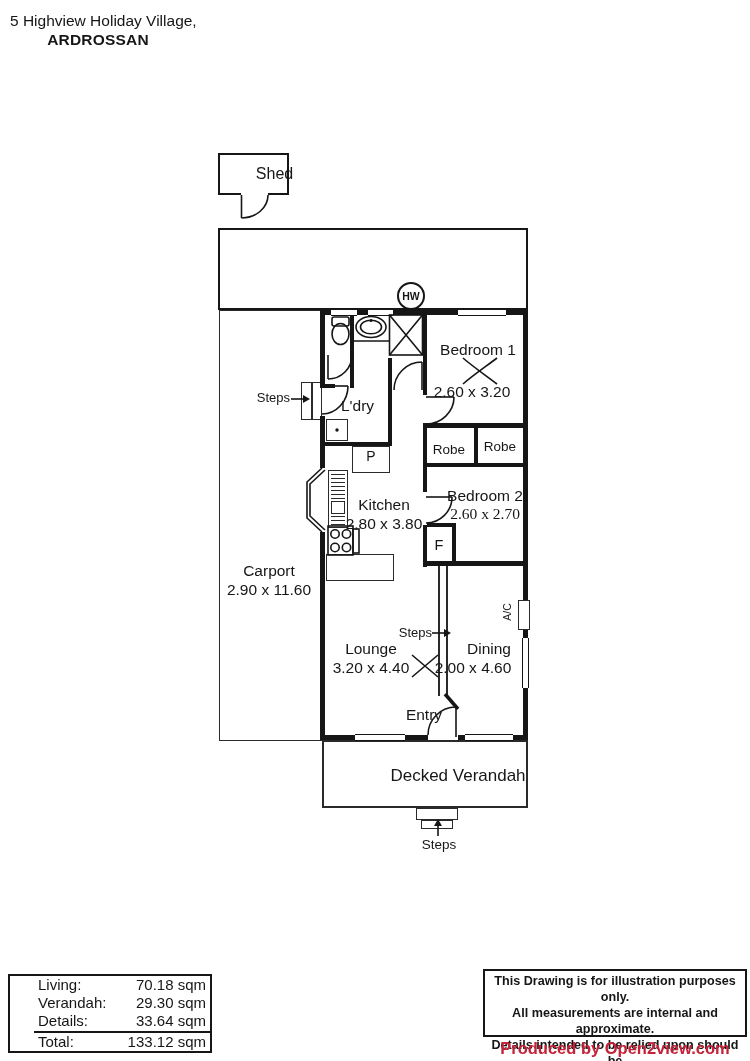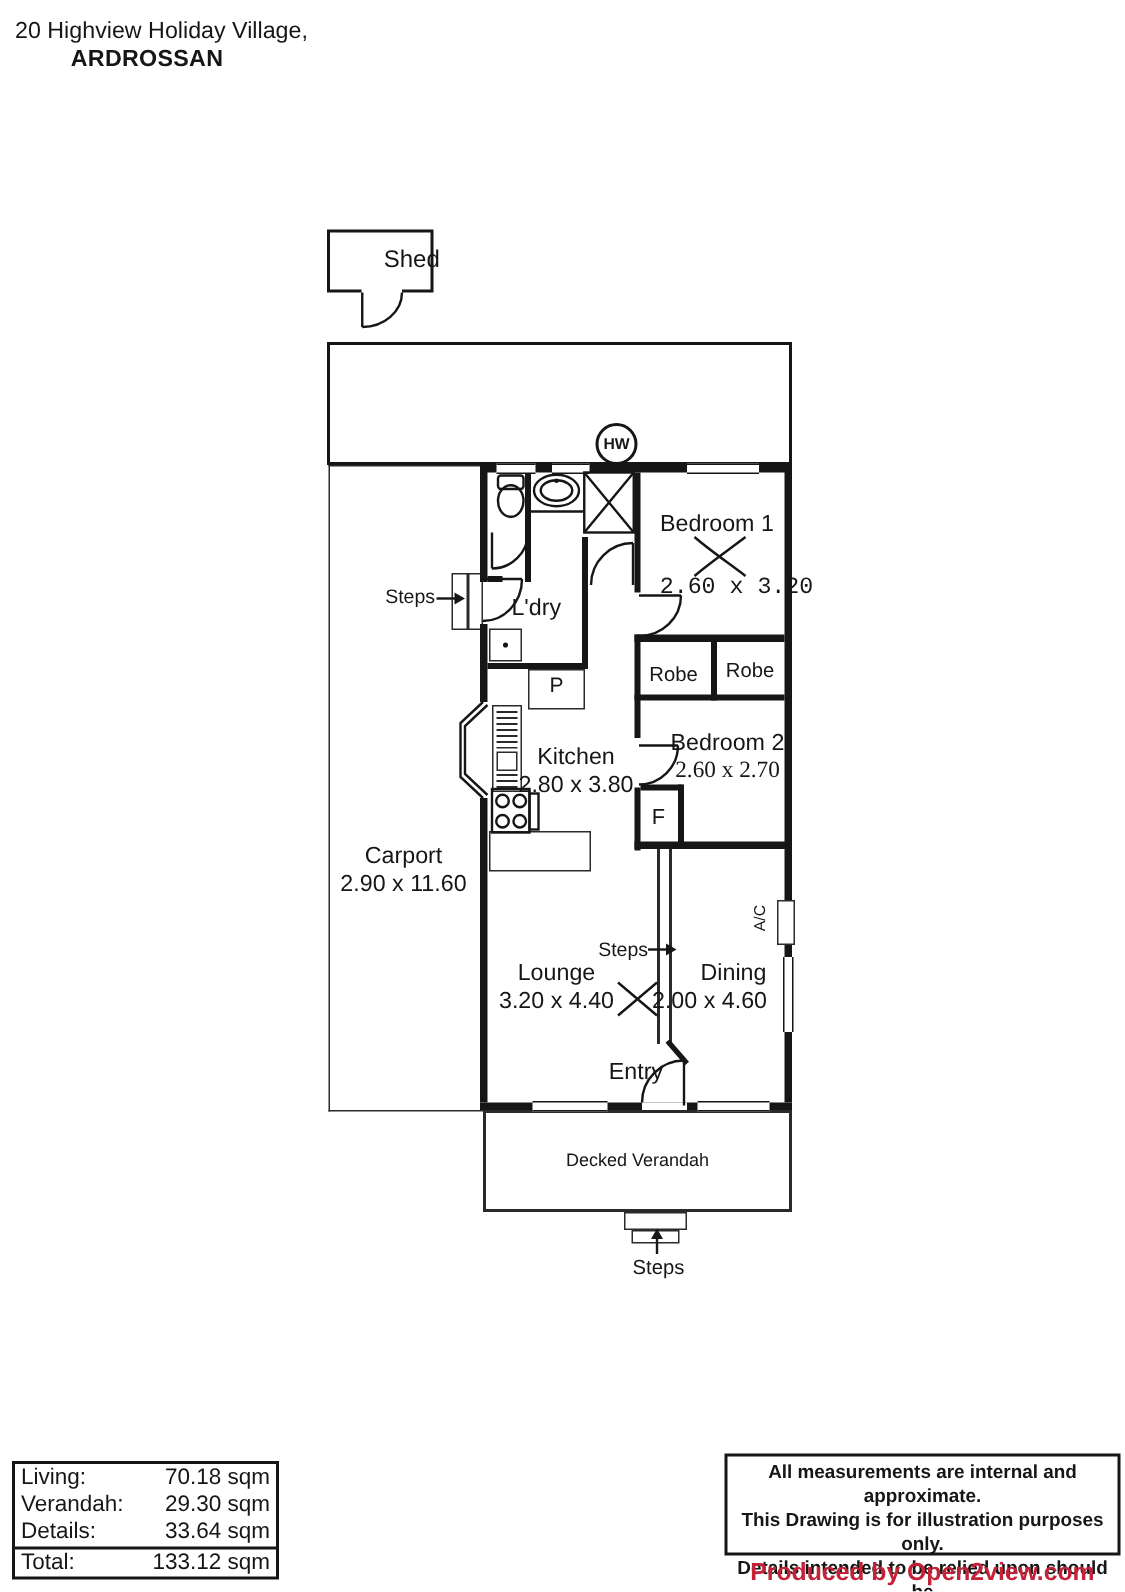--- a/index.html
+++ b/index.html
@@ -11,51 +11,51 @@
   .winh{position:absolute;background:#fff;border-top:1.5px solid #161616;border-bottom:1.5px solid #161616;box-sizing:border-box;}
   .winv{position:absolute;background:#fff;border-left:1.5px solid #161616;border-right:1.5px solid #161616;box-sizing:border-box;}
   .eraser{position:absolute;background:#fff;}
   .lbl{position:absolute;font-size:15.5px;line-height:1.1;text-align:center;white-space:nowrap;color:#161616;}
   .small{font-size:13px;}
   .stripes{position:absolute;background:repeating-linear-gradient(to bottom,#2a2a2a 0,#2a2a2a 1.4px,#fff 1.4px,#fff 4px);}
   .vline{position:absolute;background:#2a2a2a;}
   .hw-circle{position:absolute;left:397px;top:282px;width:28px;height:28px;border:2px solid #161616;border-radius:50%;
              background:#fff;box-sizing:border-box;display:flex;align-items:center;justify-content:center;
              font-size:10.5px;font-weight:bold;}
-  .area-table{position:absolute;left:8px;top:974px;width:178px;border:2.5px solid #161616;background:#fff;box-sizing:border-box;}
+  .area-table{position:absolute;left:8px;top:974px;width:204px;border:2.5px solid #161616;background:#fff;box-sizing:border-box;padding-left:24px;}
   .area-row{display:flex;justify-content:space-between;padding:0 4px;font-size:15px;line-height:18.2px;}
   .area-total{border-top:2px solid #161616;}
   .disclaimer{position:absolute;left:483px;top:969px;width:264px;height:68px;border:2px solid #161616;background:#fff;
               box-sizing:border-box;text-align:center;font-size:12.6px;font-weight:600;line-height:16px;padding-top:2px;}
   .credit{position:absolute;left:483px;top:1039px;width:264px;text-align:center;font-size:16.5px;font-weight:600;color:#c42238;}
   svg{position:absolute;left:0;top:0;}
   .title1{position:absolute;left:10px;top:12px;font-size:15.5px;}
   .title2{position:absolute;left:10px;top:31px;width:176px;text-align:center;font-size:15.5px;font-weight:bold;letter-spacing:0.2px;}
   .ac-lbl{position:absolute;left:492px;top:606px;width:30px;text-align:center;font-size:10.5px;transform:rotate(-90deg);}
 </style>
 </head>
 <body>
 
 <div class="page">
 
-  <div class="title1">20 Highview Holiday Village,</div>
+  <div class="title1">5 Highview Holiday Village,</div>
   <div class="title2">ARDROSSAN</div>
 
   <div class="box" style="left:218px;top:153px;width:71px;height:42px;"></div>
   <div class="lbl" style="left:218px;top:165px;width:71px;font-size:16px;padding-left:21px;">Shed</div>
   <div class="eraser" style="left:241px;top:192px;width:27px;height:4px;"></div>
 
   <div class="box" style="left:218px;top:228px;width:310px;height:82px;"></div>
 
   <div class="thinbox" style="left:219px;top:310px;width:103px;height:431px;border-right:none;"></div>
   <div class="lbl" style="left:218px;top:562px;width:102px;">Carport</div>
   <div class="lbl" style="left:218px;top:581px;width:102px;">2.90 x 11.60</div>
 
   <div class="thinbox" style="left:322px;top:740px;width:206px;height:68px;border-width:2px;"></div>
-  <div class="lbl" style="left:322px;top:767px;width:206px;font-size:12px;">Decked Verandah</div>
+  <div class="lbl" style="left:322px;top:767px;width:206px;font-size:17px;padding-left:33px;">Decked Verandah</div>
 
   <div class="thinbox" style="left:416px;top:808px;width:42px;height:12px;"></div>
   <div class="thinbox" style="left:421px;top:820px;width:32px;height:9px;"></div>
   <div class="lbl small" style="left:414px;top:838px;width:50px;font-size:13.5px;">Steps</div>
 
   <div class="thinbox" style="left:301px;top:382px;width:21px;height:38px;"></div>
   <div class="vline" style="left:311px;top:382px;width:1.5px;height:38px;"></div>
   <div class="lbl small" style="left:250px;top:391px;width:40px;text-align:right;">Steps</div>
 
   <div class="wall" style="left:320px;top:310px;width:208px;height:5px;"></div>
@@ -157,21 +157,21 @@
     <g fill="#161616" stroke="none">
       <path d="M303,395 L310,399 L303,403 Z"></path>
       <path d="M444,629 L451,633 L444,637 Z"></path>
       <path d="M434,826 L438,819 L442,826 Z"></path>
       <circle cx="337" cy="430" r="1.7"></circle>
       <circle cx="371" cy="320.5" r="1.5"></circle>
     </g>
   </svg>
 
   <div class="lbl" style="left:423px;top:341px;width:110px;">Bedroom 1</div>
-  <div class="lbl" style="left:436px;top:383px;width:110px;font-family:Liberation Mono, monospace;">2.60 x 3.20</div>
+  <div class="lbl" style="left:417px;top:383px;width:110px;">2.60 x 3.20</div>
   <div class="lbl" style="left:424px;top:443px;width:50px;font-size:13.5px;">Robe</div>
   <div class="lbl" style="left:476px;top:440px;width:48px;font-size:13.5px;">Robe</div>
   <div class="lbl" style="left:430px;top:487px;width:110px;">Bedroom 2</div>
   <div class="lbl" style="left:430px;top:505px;width:110px;font-family:Liberation Serif, serif;">2.60 x 2.70</div>
   <div class="lbl" style="left:330px;top:397px;width:55px;">L'dry</div>
   <div class="lbl" style="left:352px;top:449px;width:38px;font-size:14px;">P</div>
   <div class="lbl" style="left:428px;top:538px;width:22px;font-size:14.5px;">F</div>
   <div class="lbl" style="left:352px;top:496px;width:64px;">Kitchen</div>
   <div class="lbl" style="left:342px;top:515px;width:84px;">2.80 x 3.80</div>
   <div class="lbl" style="left:340px;top:640px;width:62px;">Lounge</div>
@@ -198,20 +198,20 @@
       <span>Details:</span>
       <span>33.64 sqm</span>
     </div>
     <div class="area-row area-total">
       <span>Total:</span>
       <span>133.12 sqm</span>
     </div>
   </div>
 
   <div class="disclaimer">
+    <div>This Drawing is for illustration purposes only.</div>
     <div>All measurements are internal and  approximate.</div>
-    <div>This Drawing is for illustration purposes only.</div>
     <div>Details intended to be relied upon should be</div>
 
   </div>
   <div class="credit">Produced by Open2view.com</div>
 
 </div>
 
 </body></html>

